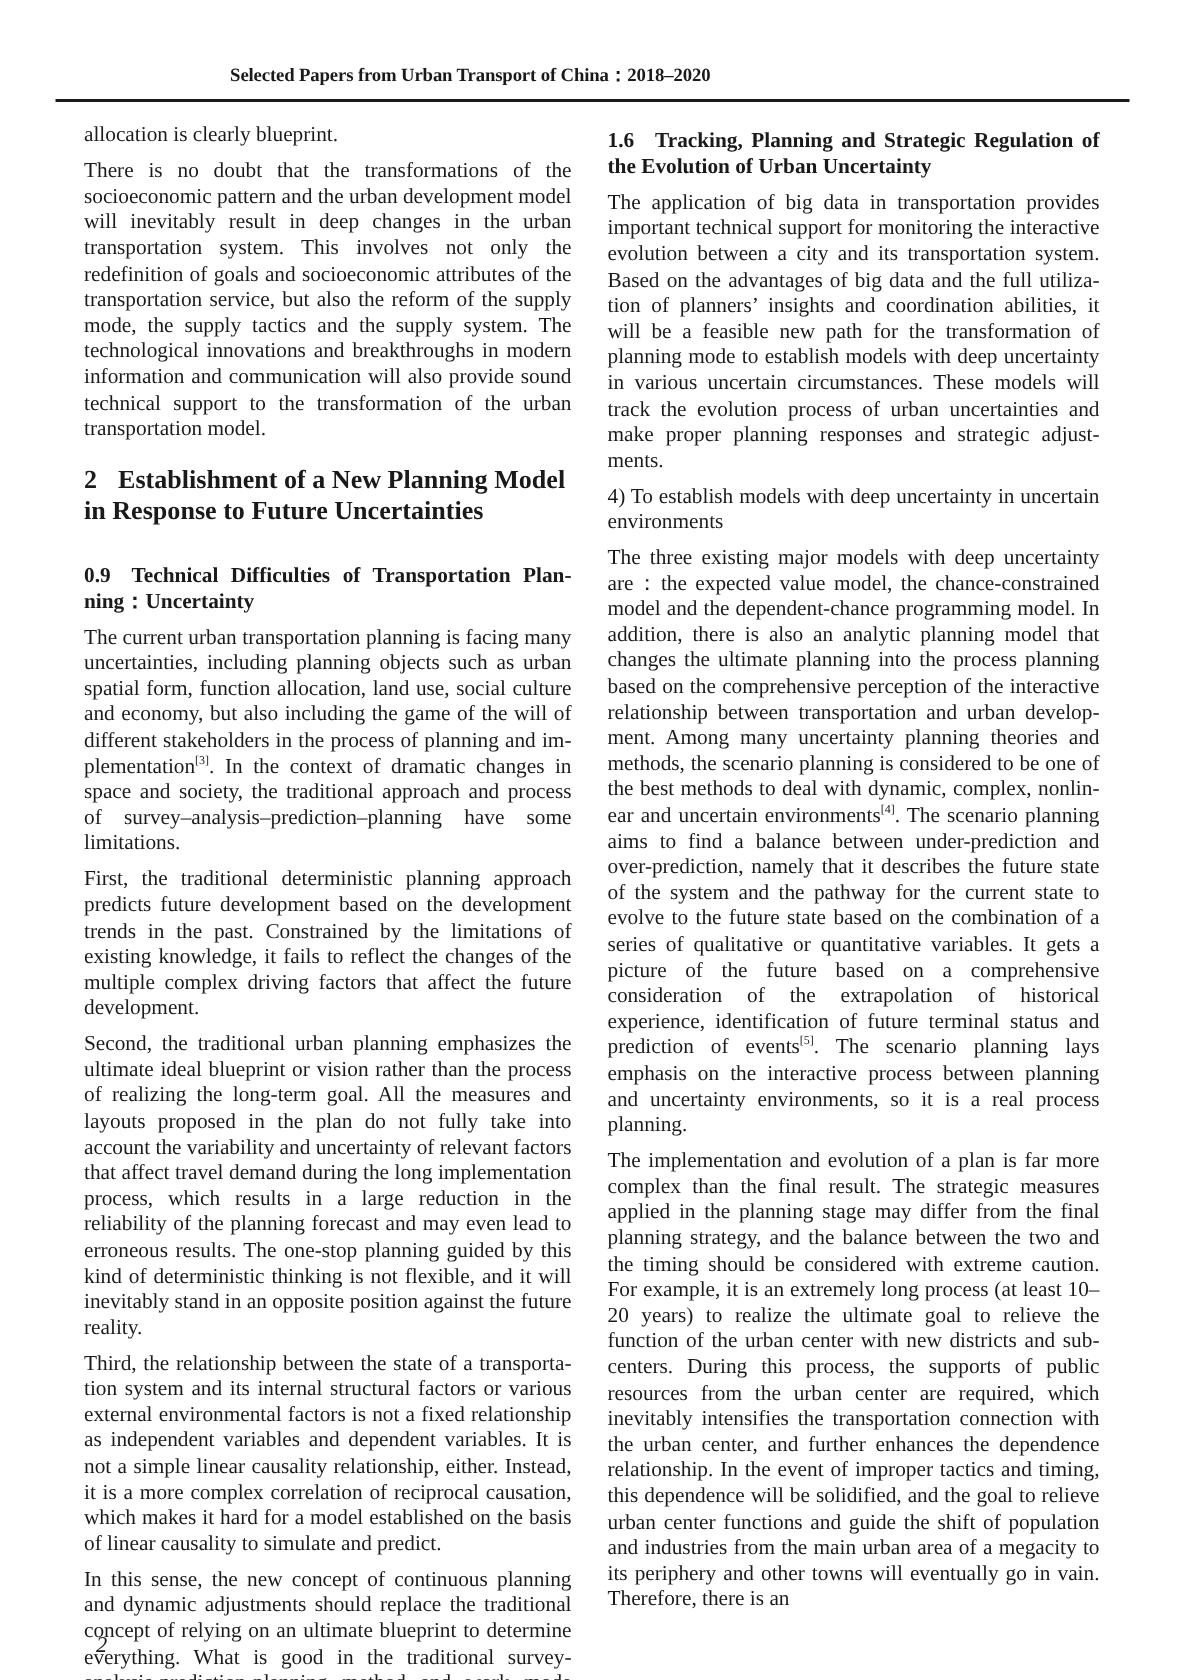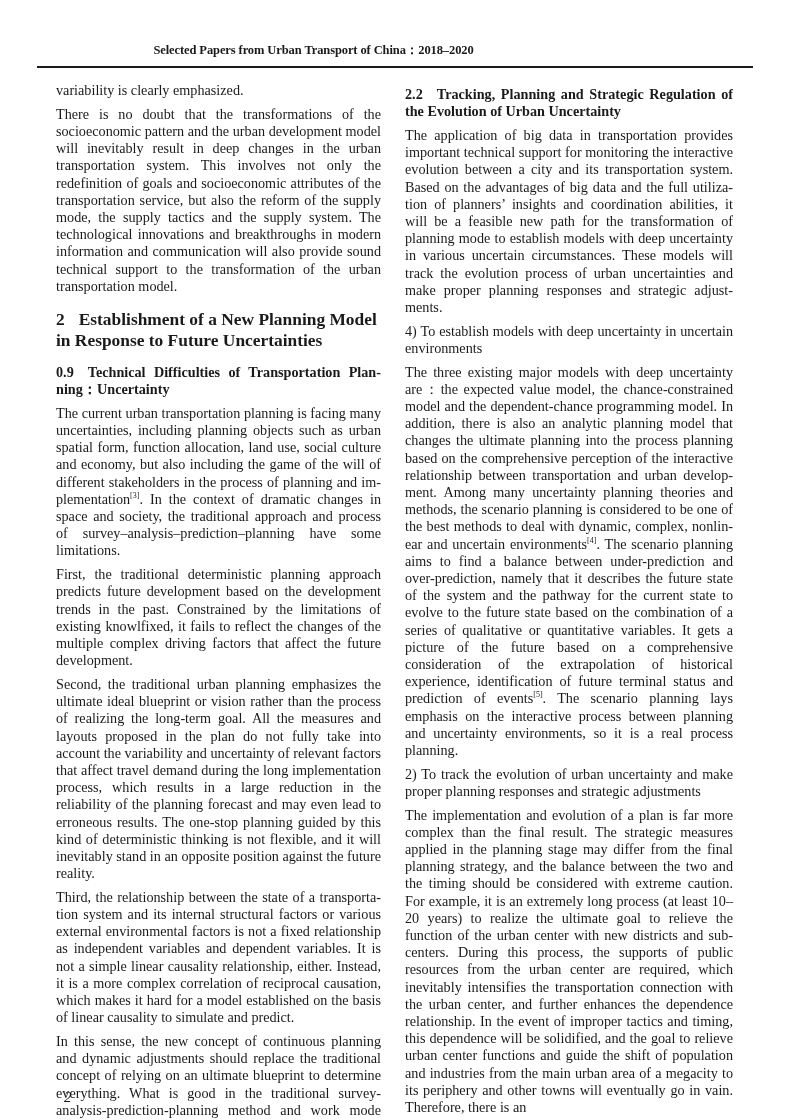--- a/index.html
+++ b/index.html
@@ -3,59 +3,58 @@
 <meta charset="utf-8">
 <style>
   html, body { margin: 0; padding: 0; background: #ffffff; }
   body { width: 790px; height: 1120px; position: relative; overflow: hidden; font-family: "Liberation Serif", serif; color: #1a1a1a; }
   .header { position: absolute; top: 42px; left: 0; width: 627px; text-align: center; font-weight: bold; font-size: 12.5px; font-family: "Liberation Serif", serif; letter-spacing: -0.1px; }
   .rule { position: absolute; top: 66px; left: 37px; width: 447px; height: 2px; background: #1a1a1a; }
   .col { position: absolute; top: 82px; font-size: 14.2px; line-height: 17.2px; text-align: justify; }
   .col-left { left: 56px; width: 325px; }
   .col-right { left: 405px; width: 328px; }
   p { margin: 0 0 6.5px 0; hyphens: manual; }
-  .h1 { font-weight: bold; font-size: 17.4px; line-height: 21px; margin: 14px 0 13px 0; text-align: left; }
+  .h1 { font-weight: bold; font-size: 17.4px; line-height: 21px; margin: 14px 0 25px 0; text-align: left; }
   .h2 { font-weight: bold; font-size: 14.2px; line-height: 17.2px; margin: 8px 0 6.5px 0; text-align: justify; }
   .h1 .num, .h2 .num { margin-right: 14px; }
   sup { font-size: 8px; line-height: 0; vertical-align: 6px; }
   .page-num { position: absolute; top: 1089px; left: 64px; font-style: italic; font-size: 15px; }
 </style>
 </head>
 <body>
 
 <div class="header">Selected Papers from Urban Transport of China：2018–2020</div>
 <div class="rule" style="left:37px;width:716px;"></div>
 
 <div class="col col-left">
-  <p>variability is clearly emphasized.</p>
+  <p>allocation is clearly blueprint.</p>
   <p>There is no doubt that the transformations of the socioeco­nomic pattern and the urban development model will in­evitably result in deep changes in the urban transporta­tion system. This involves not only the redefinition of goals and socioeconomic attributes of the transportation service, but also the reform of the supply mode, the supply tactics and the supply system. The technological innovations and breakthroughs in modern information and communication will also provide sound technical support to the transformation of the urban transportation model.</p>
 
   <div class="h1">
     <span class="num">2</span><span>Establishment of a New Planning Model in Response to Future Uncertainties</span>
   </div>
 
   <div class="h2">
     <span class="num">0.9</span><span>Technical Difficulties of Transportation Plan­ning：Uncertainty</span>
   </div>
 
   <p><span>The current urban transportation planning is facing many uncertainties, including planning objects such as urban spatial form, function allocation, land use, social culture and economy, but also including the game of the will of different stakeholders in the process of planning and im­plementation</span><sup>[3]</sup><span>. In the context of dramatic changes in space and society, the traditional approach and process of survey–analysis–prediction–planning have some limita­tions.</span></p>
 
-  <p>First, the traditional deterministic planning approach pre­dicts future development based on the development trends in the past. Constrained by the limitations of existing knowl­fixed, it fails to reflect the changes of the multiple complex driving factors that affect the future development.</p>
+  <p>First, the traditional deterministic planning approach pre­dicts future development based on the development trends in the past. Constrained by the limitations of existing knowl­edge, it fails to reflect the changes of the multiple complex driving factors that affect the future development.</p>
   <p>Second, the traditional urban planning emphasizes the ulti­mate ideal blueprint or vision rather than the process of re­alizing the long-term goal. All the measures and layouts proposed in the plan do not fully take into account the variability and uncertainty of relevant factors that affect travel demand during the long implementation process, which results in a large reduction in the reliability of the planning forecast and may even lead to erroneous results. The one-stop planning guided by this kind of determinis­tic thinking is not flexible, and it will inevitably stand in an opposite position against the future reality.</p>
   <p>Third, the relationship between the state of a transporta­tion system and its internal structural factors or various external environmental factors is not a fixed relationship as independent variables and dependent variables. It is not a simple linear causality relationship, either. Instead, it is a more complex correlation of reciprocal causation, which makes it hard for a model established on the basis of linear causality to simulate and predict.</p>
   <p>In this sense, the new concept of continuous planning and dynamic adjustments should replace the traditional con­cept of relying on an ultimate blueprint to determine eve­rything. What is good in the traditional survey-analysis-prediction-planning method and work mode should be kept, and what is not should be abandoned.</p>
 </div>
 
 <div class="col col-right">
   <div class="h2" style="margin-top:4px;">
-    <span class="num">2.2</span><span>Tracking, Planning and Strategic Regulation of the Evolution of Urban Uncertainty</span>
+    <span class="num">1.6</span><span>Tracking, Planning and Strategic Regulation of the Evolution of Urban Uncertainty</span>
   </div>
 
   <p>The application of big data in transportation provides important technical support for monitoring the interactive evolution between a city and its transportation system. Based on the advantages of big data and the full utiliza­tion of planners’ insights and coordination abilities, it will be a feasible new path for the transformation of planning mode to establish models with deep uncertainty in various uncertain circumstances. These models will track the evolution process of urban uncertainties and make proper planning responses and strategic adjust­ments.</p>
   <p>4) To establish models with deep uncertainty in uncertain environments</p>
 
   <p><span>The three existing major models with deep uncertainty are：the expected value model, the chance-constrained model and the dependent-chance programming model. In addition, there is also an analytic planning model that changes the ultimate planning into the process planning based on the comprehensive perception of the interactive relationship between transportation and urban develop­ment. Among many uncertainty planning theories and methods, the scenario planning is considered to be one of the best methods to deal with dynamic, complex, nonlin­ear and uncertain environments</span><sup>[4]</sup><span>. The scenario planning aims to find a balance between under-prediction and over-prediction, namely that it describes the future state of the system and the pathway for the current state to evolve to the future state based on the combination of a series of qualitative or quantitative variables. It gets a picture of the future based on a comprehensive consideration of the extrapolation of historical experience, identification of future terminal status and prediction of events</span><sup>[5]</sup><span>. The scenario planning lays emphasis on the interactive process between planning and uncertainty environments, so it is a real process planning.</span></p>
 
-  <p>2) To track the evolution of urban uncertainty and make proper planning responses and strategic adjustments</p>
   <p>The implementation and evolution of a plan is far more com­plex than the final result. The strategic measures applied in the planning stage may differ from the final planning strategy, and the balance between the two and the timing should be considered with extreme caution. For example, it is an extremely long process (at least 10–20 years) to realize the ultimate goal to relieve the function of the urban center with new districts and sub-centers. During this process, the supports of public resources from the urban center are required, which inevitably intensifies the transportation connection with the urban center, and further enhances the dependence relationship. In the event of improper tactics and timing, this dependence will be solidified, and the goal to relieve urban center functions and guide the shift of population and industries from the main urban area of a megacity to its periphery and other towns will eventually go in vain. Therefore, there is an</p>
 </div>
 
 <div class="page-num">2</div>
 
 </body></html>

